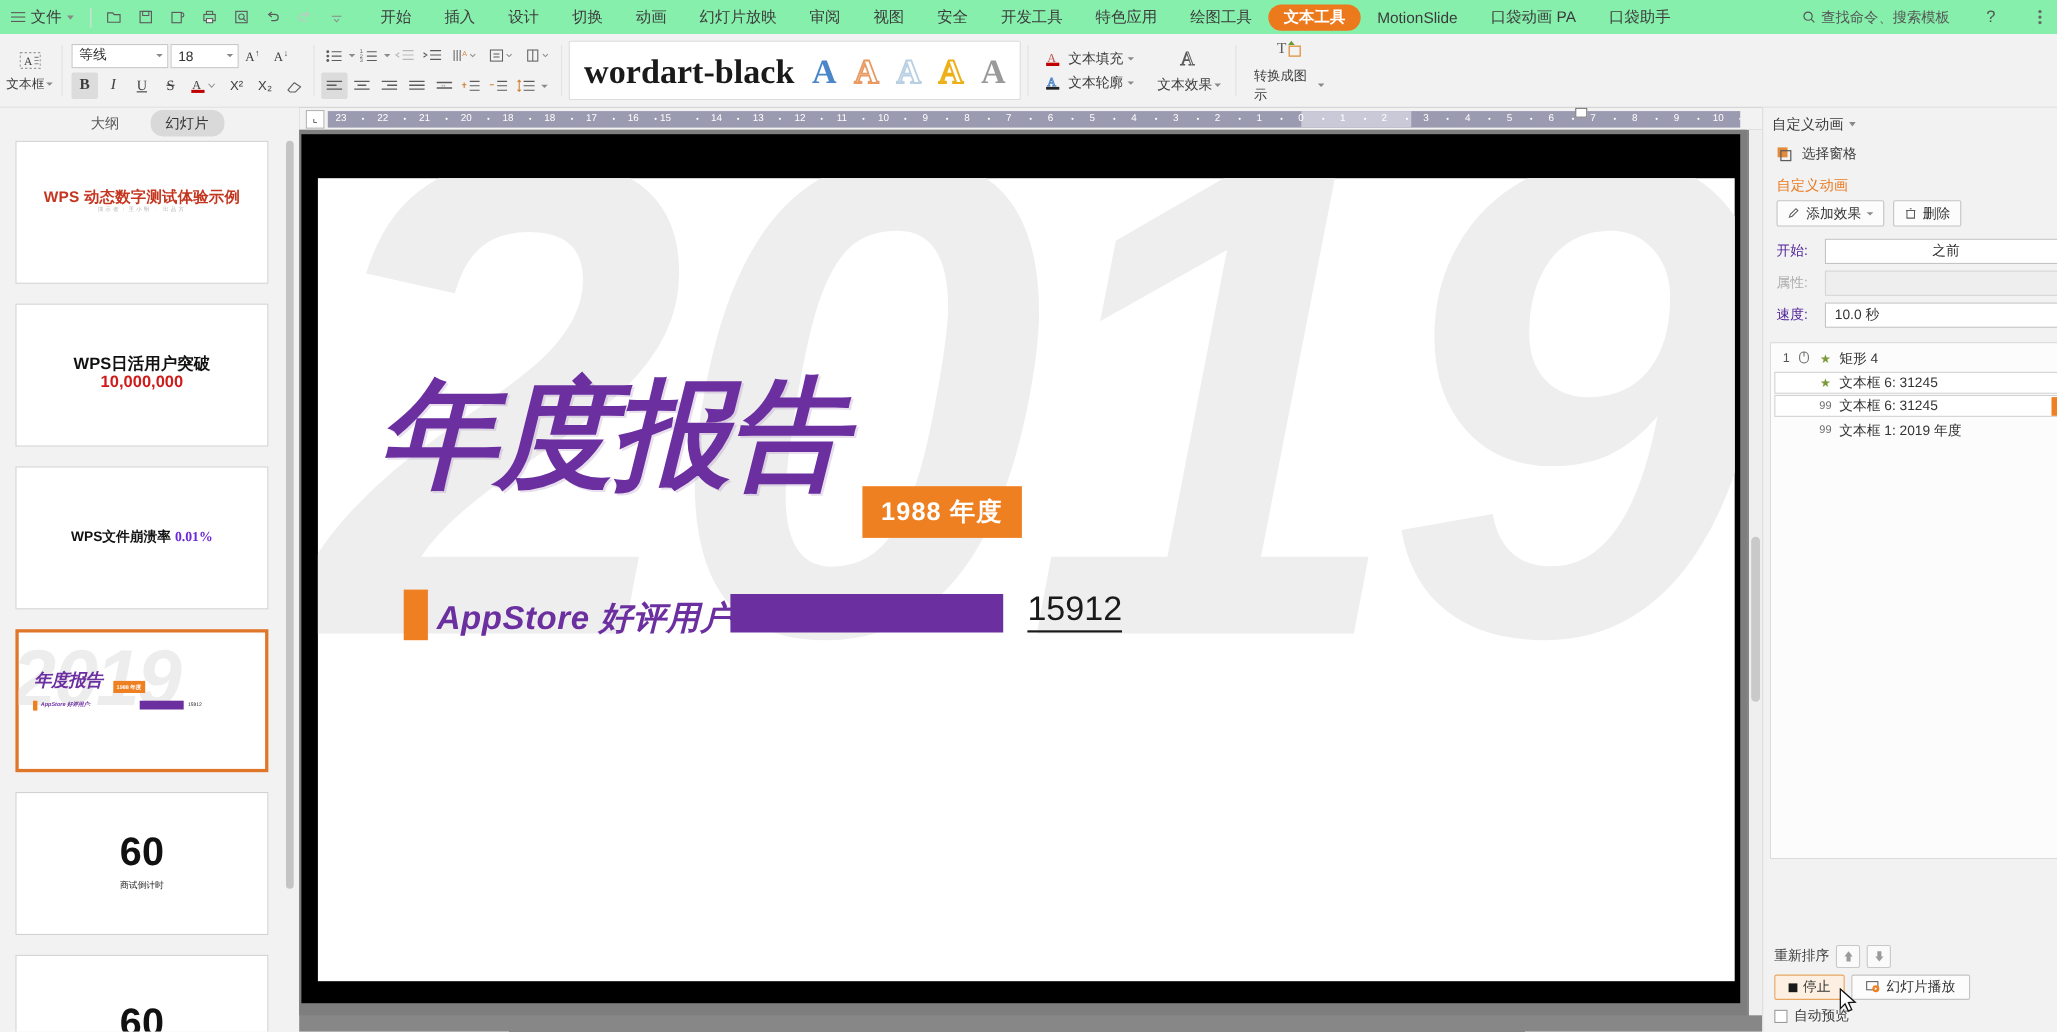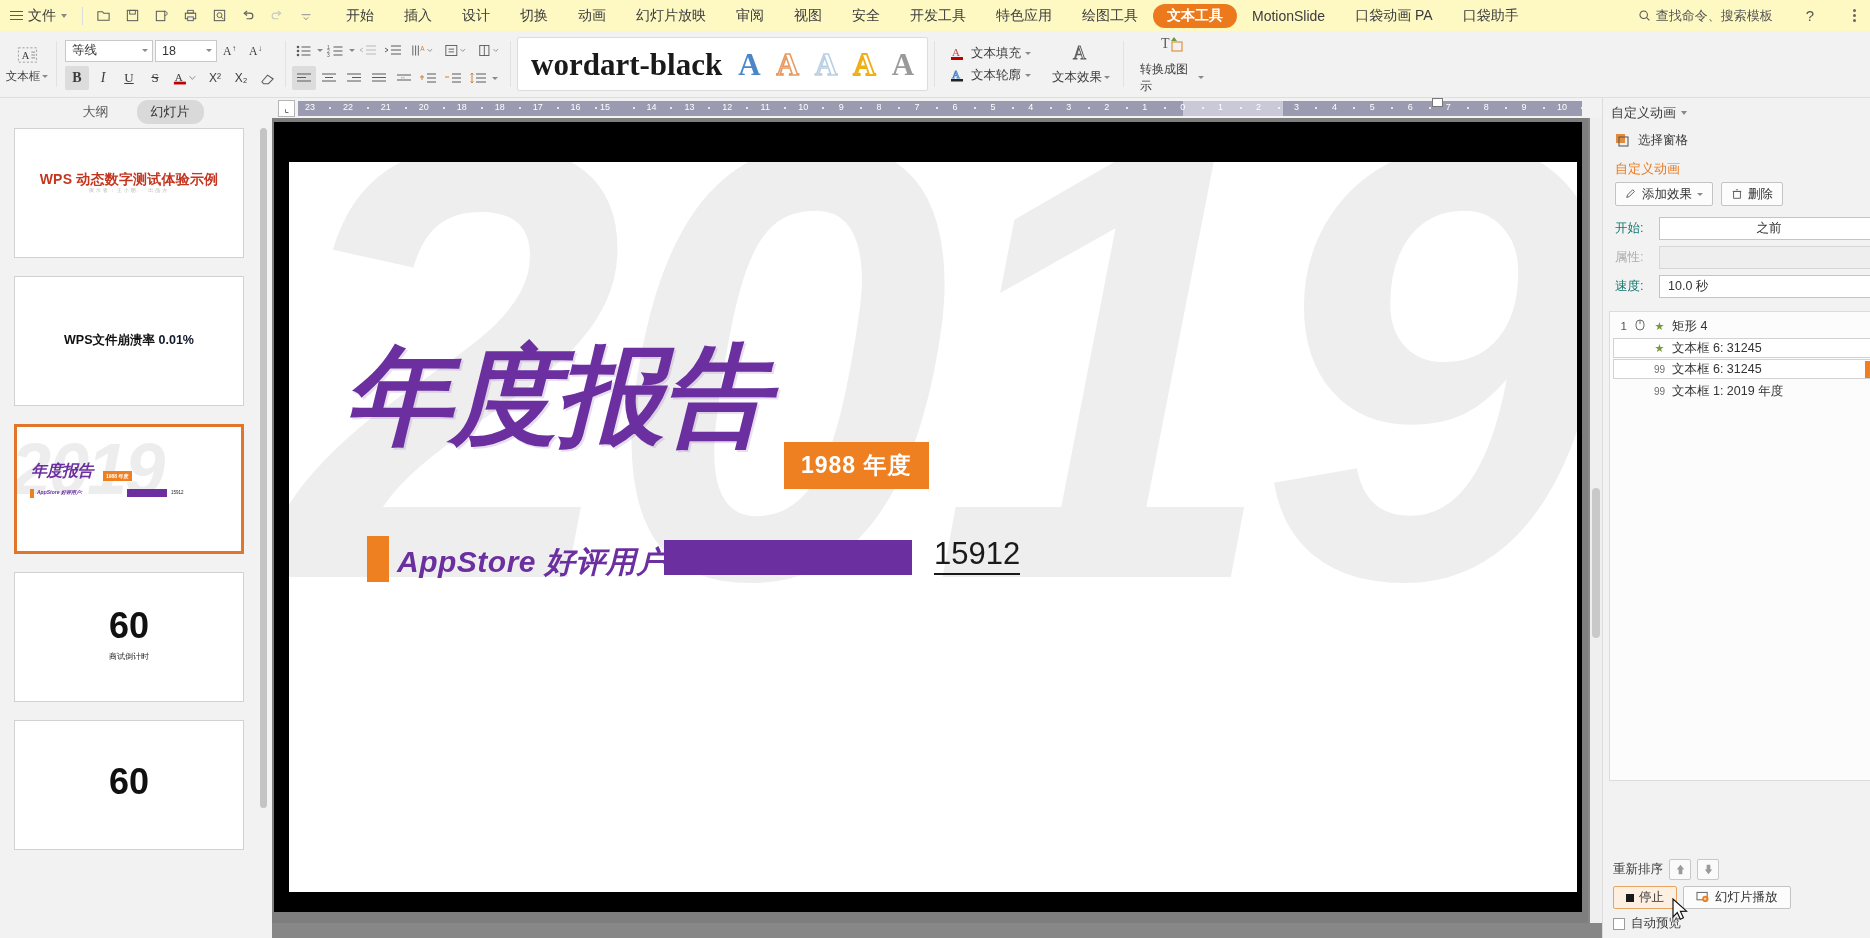--- a/index.html
+++ b/index.html
@@ -9,21 +9,21 @@
     font-size: 13px;
     background:#f2f2f2;
     color:#3c3c3c;
     -webkit-font-smoothing:antialiased;
   }
   .app { position:relative; width:1870px; height:938px; }
 
   
   .menubar {
     position:absolute; top:0; left:0; width:1870px; height:31px;
-    background:#fef9c3; display:flex; align-items:center;
+    background:#86efac; display:flex; align-items:center;
   }
   .file-btn { display:flex; align-items:center; gap:5px; padding:0 8px 0 6px; height:26px; margin-left:4px; }
   .hamburger { display:inline-flex; flex-direction:column; justify-content:center; gap:2.5px; width:13px; }
   .hamburger i { display:block; height:1.5px; background:#5b5b5b; width:13px; }
   .file-btn .lbl { font-size:14px; color:#3c3c3c; }
   .caret { width:0;height:0;border-left:3.5px solid transparent;border-right:3.5px solid transparent;border-top:4px solid #888; display:inline-block; }
   .vsep { width:1px; height:18px; background:#dcdcdc; margin:0 7px; }
   .qat { display:flex; align-items:center; gap:3px; }
   .qicon { width:26px; height:24px; display:flex; align-items:center; justify-content:center; }
   .qicon svg { display:block; }
@@ -92,21 +92,21 @@
   .lp-scroll { position:absolute; right:4px; top:30px; width:9px; height:710px; background:#f2f2f2; }
   .lp-scroll .bar { position:absolute; top:0; left:1px; width:7px; height:680px; background:#c4c4c4; border-radius:4px; }
 
   
   .t-center { position:absolute; left:0; right:0; text-align:center; }
   .t1-title { top:42px; font-size:14px; font-weight:bold; color:#c4361f; letter-spacing:.2px; }
   .t1-sub { top:58px; font-size:5px; color:#b3b3b3; letter-spacing:2px; }
   .t2-title { top:44px; font-size:15px; font-weight:bold; color:#111; }
   .t2-num { top:62px; font-size:15px; font-weight:bold; color:#d01b1b; }
   .t3-title { top:55px; font-size:12.5px; font-weight:bold; color:#111; }
-  .t3-title em { color:#0f172a; font-style:normal; }
+  .t3-title em { color:#6d28d9; font-style:normal;font-family:Liberation Serif, serif; }
   .t5-num { top:32px; font-size:36px; font-weight:bold; color:#111; font-family:"Liberation Sans",sans-serif;}
   .t5-sub { top:78px; font-size:8px; color:#222; }
   .t6-num { top:40px; font-size:36px; font-weight:bold; color:#111; }
   .t4-bg { position:absolute; left:-6px; top:6px; font-size:72px; font-weight:bold; font-style:italic;
            color:#ededed; font-family:"Liberation Sans",sans-serif; letter-spacing:-2px; line-height:1;}
   .t4-title { position:absolute; left:14px; top:34px; font-size:16px; font-weight:bold; font-style:italic; color:#6b2fa0; letter-spacing:-.5px;}
   .t4-badge { position:absolute; left:86px; top:44px; background:#ef8022; color:#fff; font-size:5px; padding:2px 3px; font-weight:bold;}
   .t4-tick { position:absolute; left:13px; top:62px; width:4px; height:9px; background:#ef8022; }
   .t4-lbl { position:absolute; left:20px; top:62px; font-size:5px; font-weight:bold; font-style:italic; color:#6b2fa0; }
   .t4-bar { position:absolute; left:110px; top:62px; width:40px; height:8px; background:#6b2fa0; }
@@ -162,21 +162,21 @@
   .rightpane { position:absolute; top:98px; left:1602px; width:292px; height:840px; background:#f2f2f2; border-left:1px solid #dcdcdc; }
   .rp-head { height:30px; display:flex; align-items:center; padding:0 8px; }
   .rp-head .t { font-size:13px; color:#3c3c3c; }
   .rp-close { margin-left:auto; font-size:15px; color:#8a8a8a; padding:0 4px; }
   .rp-selwin { display:flex; align-items:center; gap:7px; padding:4px 12px; font-size:12.5px; color:#3c3c3c; }
   .sec-title { padding:7px 12px 4px; font-size:13px; color:#ea7a20; }
   .rp-btns { display:flex; gap:8px; padding:0 12px 8px; }
   .pbtn { height:24px; border:1px solid #c4c4c4; background:#fcfcfc; display:flex; align-items:center; gap:5px;
           padding:0 9px; font-size:12.5px; color:#333; border-radius:2px; }
   .frow { display:flex; align-items:center; gap:6px; padding:3px 12px; }
-  .frow .fl { width:38px; font-size:12.5px; color:#0f766e; }
+  .frow .fl { width:38px; font-size:12.5px; color:#4c1d95; }
   .frow .fl.dim { color:#adadad; }
   .sel { flex:1; height:23px; border:1px solid #c4c4c4; background:#fff; display:flex; align-items:center;
          justify-content:space-between; padding:0 5px 0 8px; font-size:12.5px; color:#333; }
   .sel.disabled { background:#eeeeee; border-color:#d6d6d6; }
   .anim-list { margin:10px 6px 0; height:470px; background:#fcfcfc; border:1px solid #dcdcdc; padding:3px 0; }
   .anim-item { display:flex; align-items:center; gap:5px; height:22px; padding:0 4px; font-size:12.5px; color:#333; position:relative; }
   .anim-item.boxed { border:1px solid #d2d2d2; background:#fff; margin:1px 3px; height:20px; }
   .anim-item .idx { width:13px; text-align:right; font-size:11.5px; color:#555; }
   .anim-item .glyph { width:15px; text-align:center; font-size:11px; color:#5a5a5a; }
   .anim-item .nm { white-space:nowrap; }
@@ -543,20 +543,30 @@
       <div class="thumb-row">
         <div class="thumb-meta">
           <span class="thumb-num">1</span>
         </div>
         <div class="thumb">
           <div class="t-center t1-title">WPS 动态数字测试体验示例</div>
           <div class="t-center t1-sub">演示者：王小明 · 出品方</div>
         </div>
       </div>
 
+      <div class="thumb-row">
+        <div class="thumb-meta">
+          <span class="thumb-num">2</span>
+          <span class="thumb-star">★</span>
+        </div>
+        <div class="thumb">
+          <div class="t-center t2-title">WPS日活用户突破</div>
+          <div class="t-center t2-num">10,000,000</div>
+        </div>
+      </div>
 
       <div class="thumb-row">
         <div class="thumb-meta">
           <span class="thumb-num">3</span>
           <span class="thumb-star">★</span>
         </div>
         <div class="thumb">
           <div class="t-center t3-title"><span>WPS文件崩溃率 </span><em>0.01%</em></div>
         </div>
       </div>

